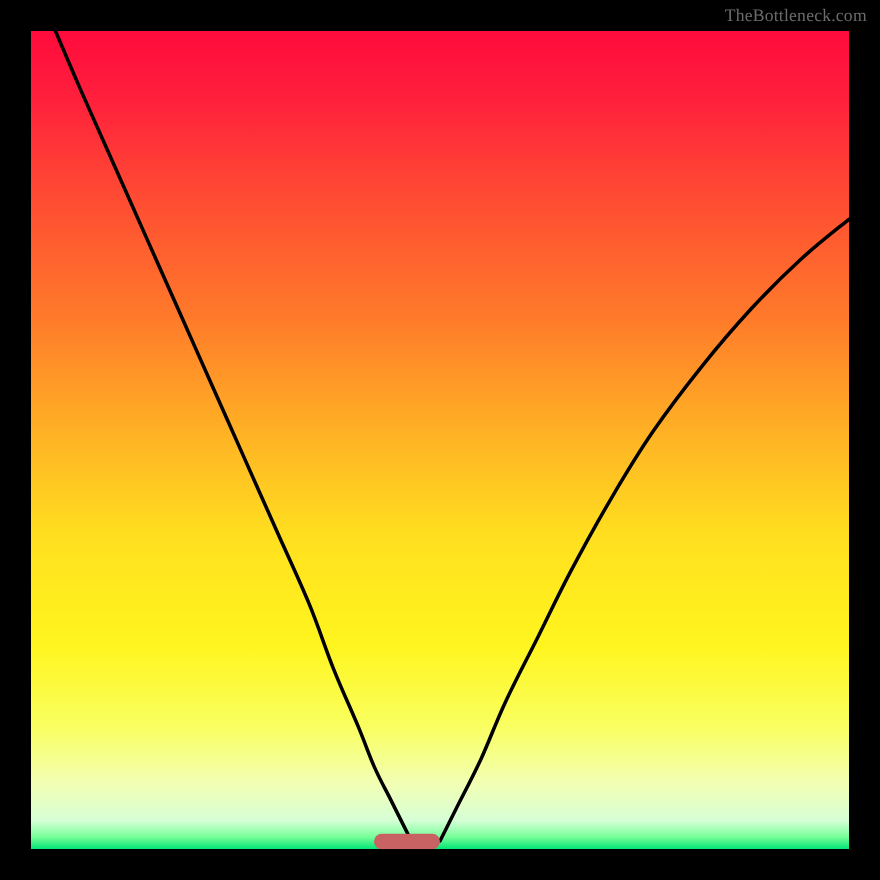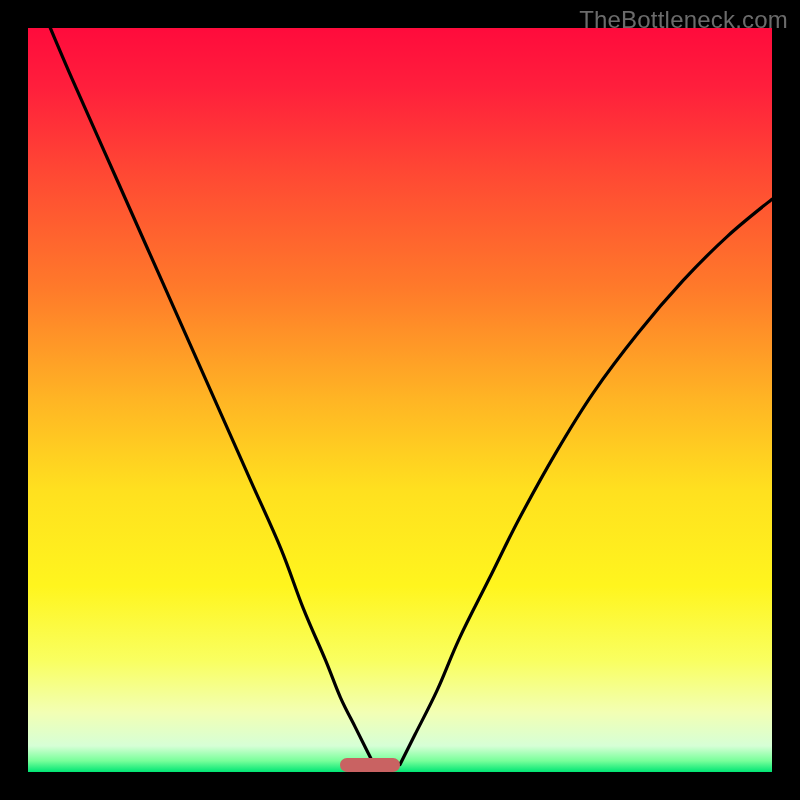--- a/index.html
+++ b/index.html
@@ -31,22 +31,22 @@
     left: 0;
     top: 0;
     width: 744px;
     height: 744px;
   }
   .watermark {
     position: absolute;
     top: 6px;
     right: 12px;
     color: #6b6b6b;
-    font-family: Liberation Sans, sans-serif;
-    font-size: 24px;
+    font-family: Liberation Serif, serif;
+    font-size: 16px;
     letter-spacing: 0.2px;
     user-select: none;
   }
   svg.curves {
     position: absolute;
     left: 0;
     top: 0;
     width: 744px;
     height: 744px;
   }

